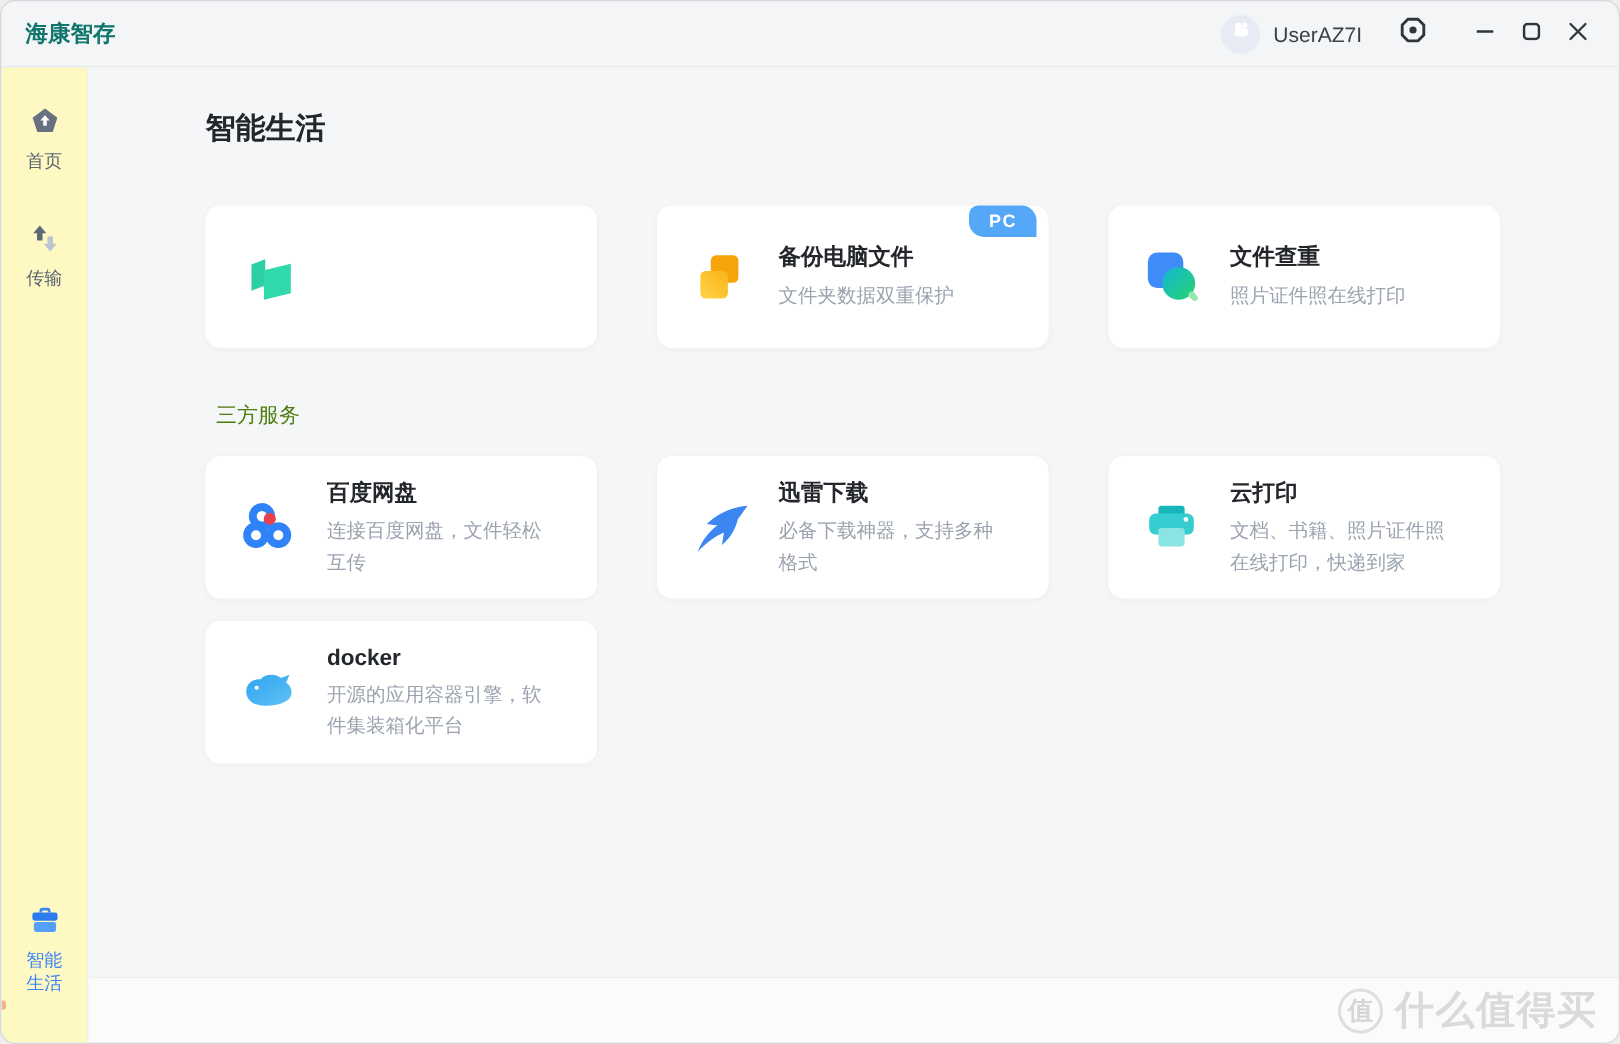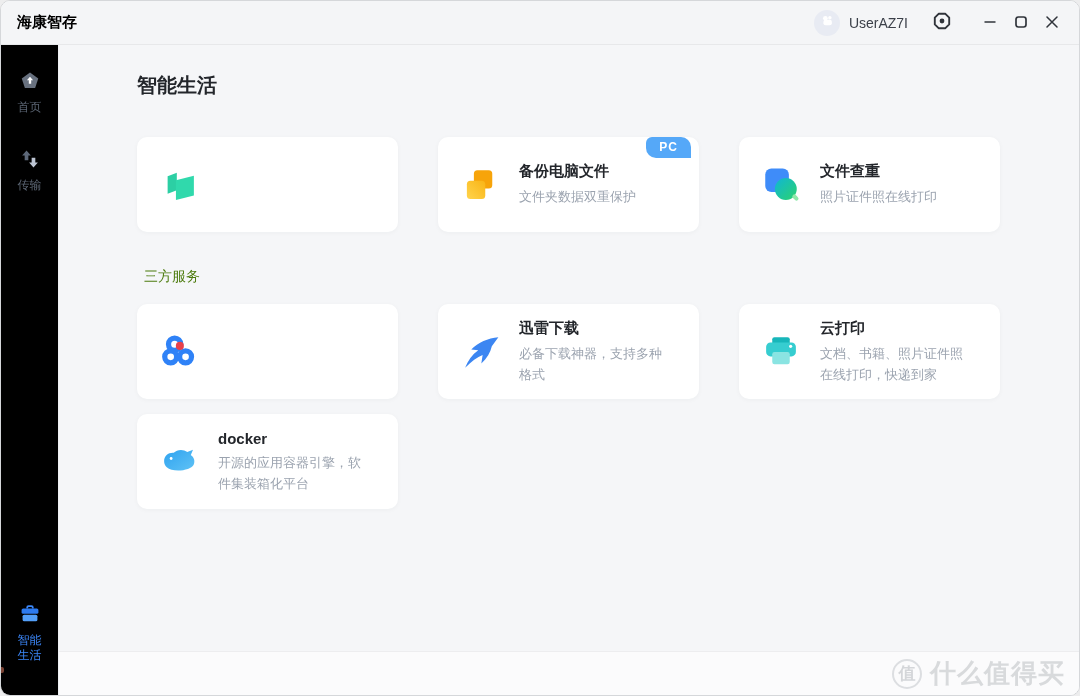--- a/index.html
+++ b/index.html
@@ -7,37 +7,37 @@
   .window {
     position:relative; width:1080px; height:696px; overflow:hidden;
     background:#fff; border:1px solid #d5d7da; border-radius:10px;
   }
   
   .titlebar {
     position:absolute; top:0; left:0; right:0; height:44px;
     background:#f4f5f7; border-bottom:1px solid #e7e8ea;
     display:flex; align-items:center; padding:0 12px 0 16px;
   }
-  .app-title { font-size:15px; font-weight:bold; color:#000000; }
+  .app-title { font-size:15px; font-weight:bold; color:#0f766e; }
   .titlebar-right { margin-left:auto; display:flex; align-items:center; }
   .avatar {
     width:26px; height:26px; border-radius:50%; background:#e8ebf3;
     display:flex; align-items:center; justify-content:center; cursor:pointer;
   }
   .user-name { font-size:14px; color:#3b4049; margin-left:9px; cursor:pointer; }
   .gear-btn { margin-left:24px; display:flex; align-items:center; cursor:pointer; }
   .win-controls { display:flex; align-items:center; margin-left:22px; }
   .win-btn {
     width:31px; height:30px; display:flex; align-items:center; justify-content:center;
     cursor:pointer; border-radius:4px;
   }
   
   .sidebar {
     position:absolute; top:44px; left:0; bottom:0; width:58px;
-    background:#000000; border-right:1px solid #eef0f3;
+    background:#fef9c3; border-right:1px solid #eef0f3;
     display:flex; flex-direction:column; align-items:center;
   }
   .side-item {
     display:flex; flex-direction:column; align-items:center; gap:5px;
     color:#5b6573; font-size:12px; cursor:pointer; text-align:center;
   }
   .side-item .lbl { line-height:15px; }
   .side-item.first { margin-top:25px; }
   .side-item.second { margin-top:33px; }
   .side-item.bottom { position:absolute; bottom:32px; left:0; right:0; }
@@ -229,20 +229,24 @@
         <div class="card-icon">
           <svg viewBox="0 0 48 48" width="42" height="42">
             <g fill="none" stroke="#2f82f7" stroke-width="6">
               <circle cx="19" cy="15" r="7"></circle>
               <circle cx="14.5" cy="29.5" r="6.8"></circle>
               <circle cx="31.5" cy="29.5" r="6.8"></circle>
             </g>
             <circle cx="25" cy="17" r="4.6" fill="#e8414b"></circle>
           </svg>
         </div>
+        <div class="card-text">
+          <div class="card-title">百度网盘</div>
+          <div class="card-desc">连接百度网盘，文件轻松互传</div>
+        </div>
       </div>
 
       <div class="card">
         <div class="card-icon">
           <svg viewBox="0 0 48 48" width="42" height="42">
             <path d="M45 7 C33 8 22 13 14 21 L22 22 C15 27 10 34 7 42 C14 35 21 30 27 27.5 L25.5 37 C32 31.5 36 24.5 37.5 17.5 Z" fill="#3c86f2"></path>
           </svg>
         </div>
         <div class="card-text">
           <div class="card-title">迅雷下载</div>

